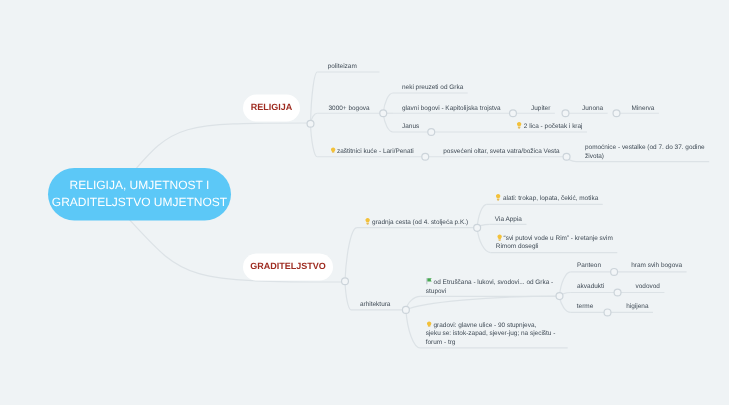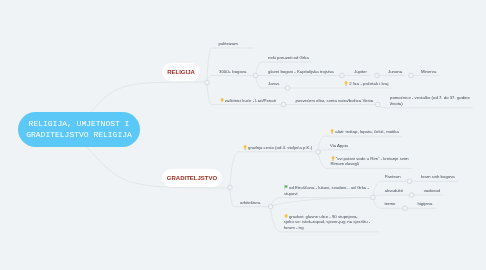--- a/index.html
+++ b/index.html
@@ -2,23 +2,23 @@
 <html><head>
 <meta charset="utf-8">
 <style>
   html,body{margin:0;padding:0;}
   body{width:486px;height:270px;background:#eff3f5;overflow:hidden;
        font-family:"Liberation Sans",sans-serif;-webkit-font-smoothing:antialiased;}
   #stage{position:relative;width:486px;height:270px;}
   #links{position:absolute;left:0;top:0;width:486px;height:270px;}
   #links path{fill:none;stroke:#dce2e6;stroke-width:.8;}
   #links circle{fill:#f2f5f7;stroke:#ccd4da;stroke-width:.8;}
-  .central{position:absolute;left:18px;top:112px;width:122px;height:35px;
+  .central{position:absolute;left:32px;top:112px;width:122px;height:35px;
            background:#5cc8f7;border-radius:18px;display:flex;flex-direction:column;
-           align-items:center;justify-content:center;font-family:Liberation Mono, monospace;}
+           align-items:center;justify-content:center;}
   .central div{color:#fff;font-size:8px;line-height:10.3px;letter-spacing:0;white-space:nowrap;}
   .pill{position:absolute;background:#fff;border-radius:9px;display:flex;align-items:center;justify-content:center;}
   .pill span{color:#9e2b20;font-size:6px;font-weight:bold;letter-spacing:0;}
   .leaf{position:absolute;font-size:4.3px;color:#3f4a55;white-space:nowrap;}
   .leaf .ln{line-height:5.7px;height:5.7px;}
   svg.ic{width:4.2px;height:4.9px;vertical-align:-0.7px;margin-right:1px;}
 </style>
 </head>
 <body>
 
@@ -81,21 +81,21 @@
 <circle cx="318.10" cy="151.90" r="2.3"></circle>
 <circle cx="270.60" cy="206.60" r="2.3"></circle>
 <circle cx="373.00" cy="197.40" r="2.3"></circle>
 <circle cx="409.40" cy="181.30" r="2.3"></circle>
 <circle cx="411.70" cy="195.00" r="2.3"></circle>
 <circle cx="405.00" cy="208.30" r="2.3"></circle>
   </svg>
 
   <div class="central">
     <div>RELIGIJA, UMJETNOST I</div>
-    <div>GRADITELJSTVO RELIGIJA</div>
+    <div>GRADITELJSTVO UMJETNOST</div>
   </div>
 
   <div class="pill" style="left:162px;top:63px;width:38px;height:17.5px;">
     <span>RELIGIJA</span>
   </div>
   <div class="pill" style="left:162px;top:169px;width:60px;height:17.5px;">
     <span>GRADITELJSTVO</span>
   </div>
 
 <div class="leaf" style="left:218.5px;top:41.00px">

